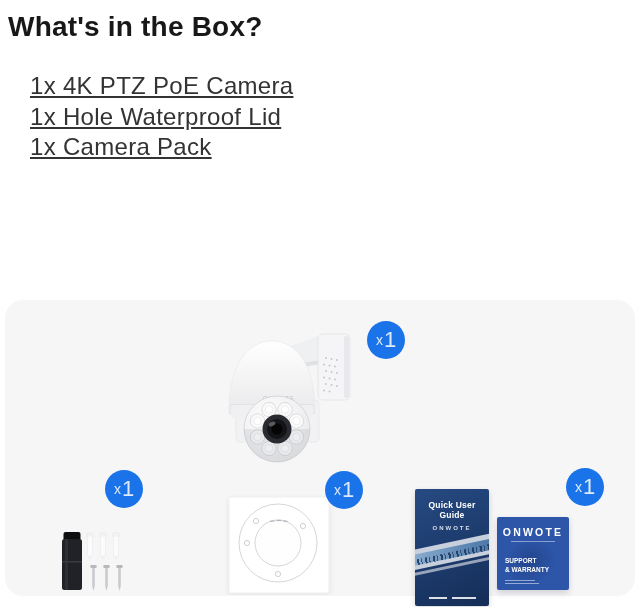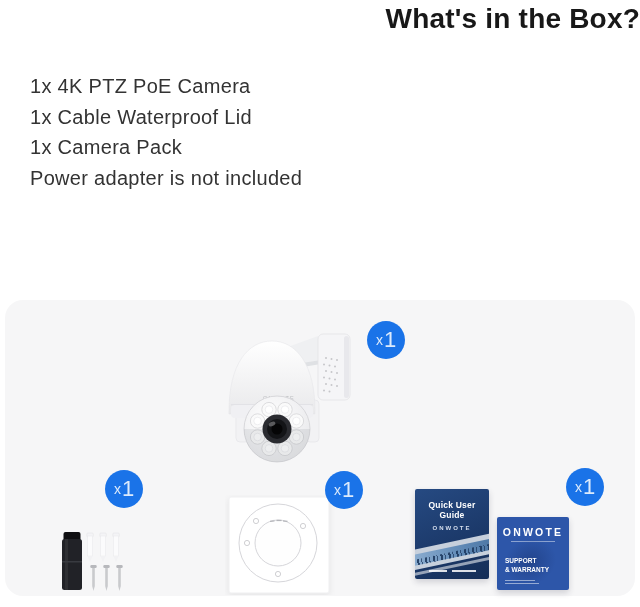--- a/index.html
+++ b/index.html
@@ -1,40 +1,40 @@
 <!DOCTYPE html>
 <html><head>
 <meta charset="utf-8">
 <style>
   html,body{margin:0;padding:0;}
   body{
     width:640px;height:607px;position:relative;background:#ffffff;
     font-family:"Liberation Sans", sans-serif;overflow:hidden;
   }
   .title{
-    position:absolute;top:0;left:0;right:0;margin:0;text-align:right;
+    position:absolute;top:0;left:0;right:0;margin:8px;text-align:left;
     font-size:28px;font-weight:800;color:#181818;letter-spacing:.2px;line-height:38px;
   }
   .contents{position:absolute;top:71px;left:30px;}
-  .contents p{margin:0;font-size:20px;line-height:30.6px;color:#333333;letter-spacing:.3px;font-weight:400;}
+  .contents p{margin:0;font-size:24px;line-height:30.6px;color:#333333;letter-spacing:.3px;font-weight:400;text-decoration:underline;}
   .panel{
     position:absolute;left:5px;top:300px;width:630px;height:296px;
     background:#f6f6f7;border-radius:18px;
   }
   .panel .abs{position:absolute;}
   .badge{
     position:absolute;width:38px;height:38px;border-radius:50%;
     background:#1a73e8;display:flex;align-items:center;justify-content:center;
     color:#dceafc;
   }
   .badge .bx{font-size:14px;margin-right:1px;font-weight:400;}
   .badge .bn{font-size:22px;font-weight:500;}
   
   .booklet{
-    position:absolute;left:410px;top:189px;width:74px;height:90px;border-radius:2px;
+    position:absolute;left:410px;top:189px;width:74px;height:117px;border-radius:2px;
     background:linear-gradient(155deg,#264a82 0%,#1c3a6b 55%,#152e57 100%);
     box-shadow:0 3px 6px rgba(40,40,60,.18);overflow:hidden;
   }
   .booklet .g-title{margin:11px 2px 0;text-align:center;font-size:8.5px;font-weight:700;color:#ffffff;letter-spacing:.2px;}
   .booklet .g-brand{margin:5px 0 0;text-align:center;font-size:6px;color:#d6dfee;letter-spacing:2px;font-weight:700;}
   .swoosh-light{position:absolute;left:-10%;top:52px;width:130%;height:20px;background:#c7d0dc;transform:rotate(-12deg);}
   .swoosh-photo{position:absolute;left:-10%;top:57px;width:130%;height:11px;transform:rotate(-12deg);
     background:linear-gradient(90deg,#8fb0d2,#5d87b4 60%,#48719f);}
   .skyline{position:absolute;bottom:0;left:0;width:100%;height:6px;
     background:repeating-linear-gradient(90deg,rgba(30,58,96,.9) 0 2px,rgba(30,58,96,0) 2px 4px,rgba(30,58,96,.75) 4px 5px,rgba(30,58,96,0) 5px 8px);}
@@ -58,23 +58,22 @@
   svg{display:block;}
   text{font-family:"Liberation Sans", sans-serif;}
 </style>
 </head>
 <body>
 
 <h1 class="title">What's in the Box?</h1>
 
 <div class="contents">
   <p>1x 4K PTZ PoE Camera</p>
-  <p>1x Cable Waterproof Lid</p>
+  <p>1x Hole Waterproof Lid</p>
   <p>1x Camera Pack</p>
-  <p>Power adapter is not included</p>
 </div>
 
 <div class="panel">
 
   <svg class="abs" style="left:217px;top:8px;" width="150" height="160" viewBox="0 0 150 160">
     <defs>
       <linearGradient id="domeGrad" x1="0" y1="0" x2="0" y2="1">
         <stop offset="0" stop-color="#ffffff"></stop>
           <stop offset="1" stop-color="#e9e9eb"></stop>
       </linearGradient>

